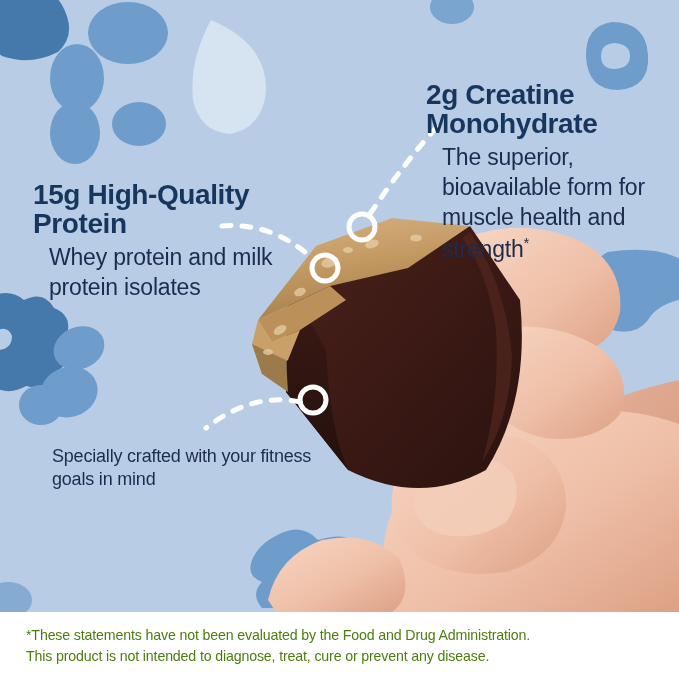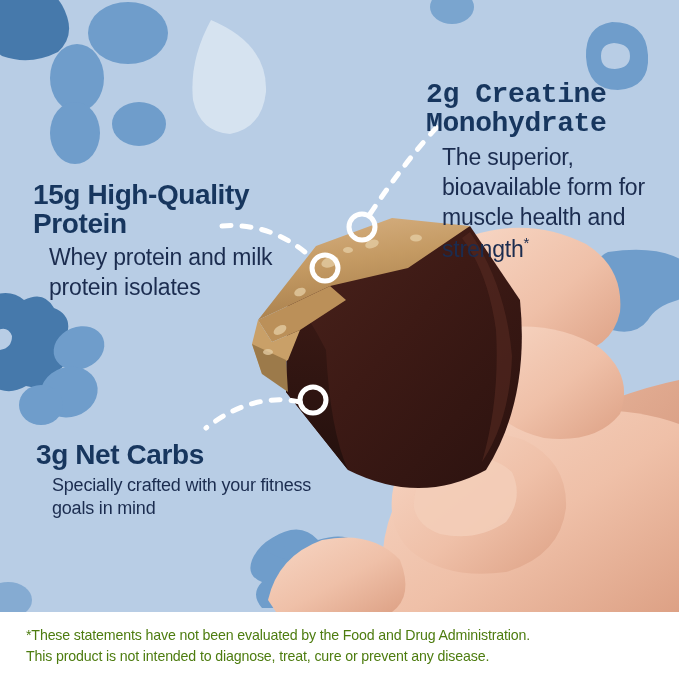--- a/index.html
+++ b/index.html
@@ -58,21 +58,21 @@
     width: 300px;
   }
   #callout-protein .callout-title { font-size: 28px; line-height: 1.04; }
   #callout-protein .callout-desc  { font-size: 23px; line-height: 1.28; margin-top: 5px; }
 
   #callout-creatine {
     left: 426px;
     top: 80px;
     width: 246px;
   }
-  #callout-creatine .callout-title { font-size: 28px; line-height: 1.04; font-family: Liberation Mono, monospace; }
+  #callout-creatine .callout-title { font-size: 28px; line-height: 1.04; }
   #callout-creatine .callout-desc  { font-size: 23px; line-height: 1.30; margin-top: 5px; }
 
   #callout-carbs {
     left: 36px;
     top: 440px;
     width: 320px;
   }
   #callout-carbs .callout-title { font-size: 28px; line-height: 1.04; }
   #callout-carbs .callout-desc  { font-size: 18px; line-height: 1.28; margin-top: 5px; }
 
@@ -233,21 +233,20 @@
     <h2 class="callout-title">15g High-Quality Protein</h2>
     <p class="callout-desc">Whey protein and milk protein isolates</p>
   </div>
 
   <div class="callout" id="callout-creatine">
     <h2 class="callout-title">2g Creatine Monohydrate</h2>
     <p class="callout-desc"><span>The superior, bioavailable form for muscle health and strength</span><span class="asterisk">*</span></p>
   </div>
 
   <div class="callout" id="callout-carbs">
-    <h2 class="callout-title">3g Net Carbs</h2>
     <p class="callout-desc">Specially crafted with your fitness goals in mind</p>
   </div>
 
   <div id="disclaimer">
     <p>*These statements have not been evaluated by the Food and Drug Administration.</p>
     <p>This product is not intended to diagnose, treat, cure or prevent any disease.</p>
   </div>
 
 </div>
 

